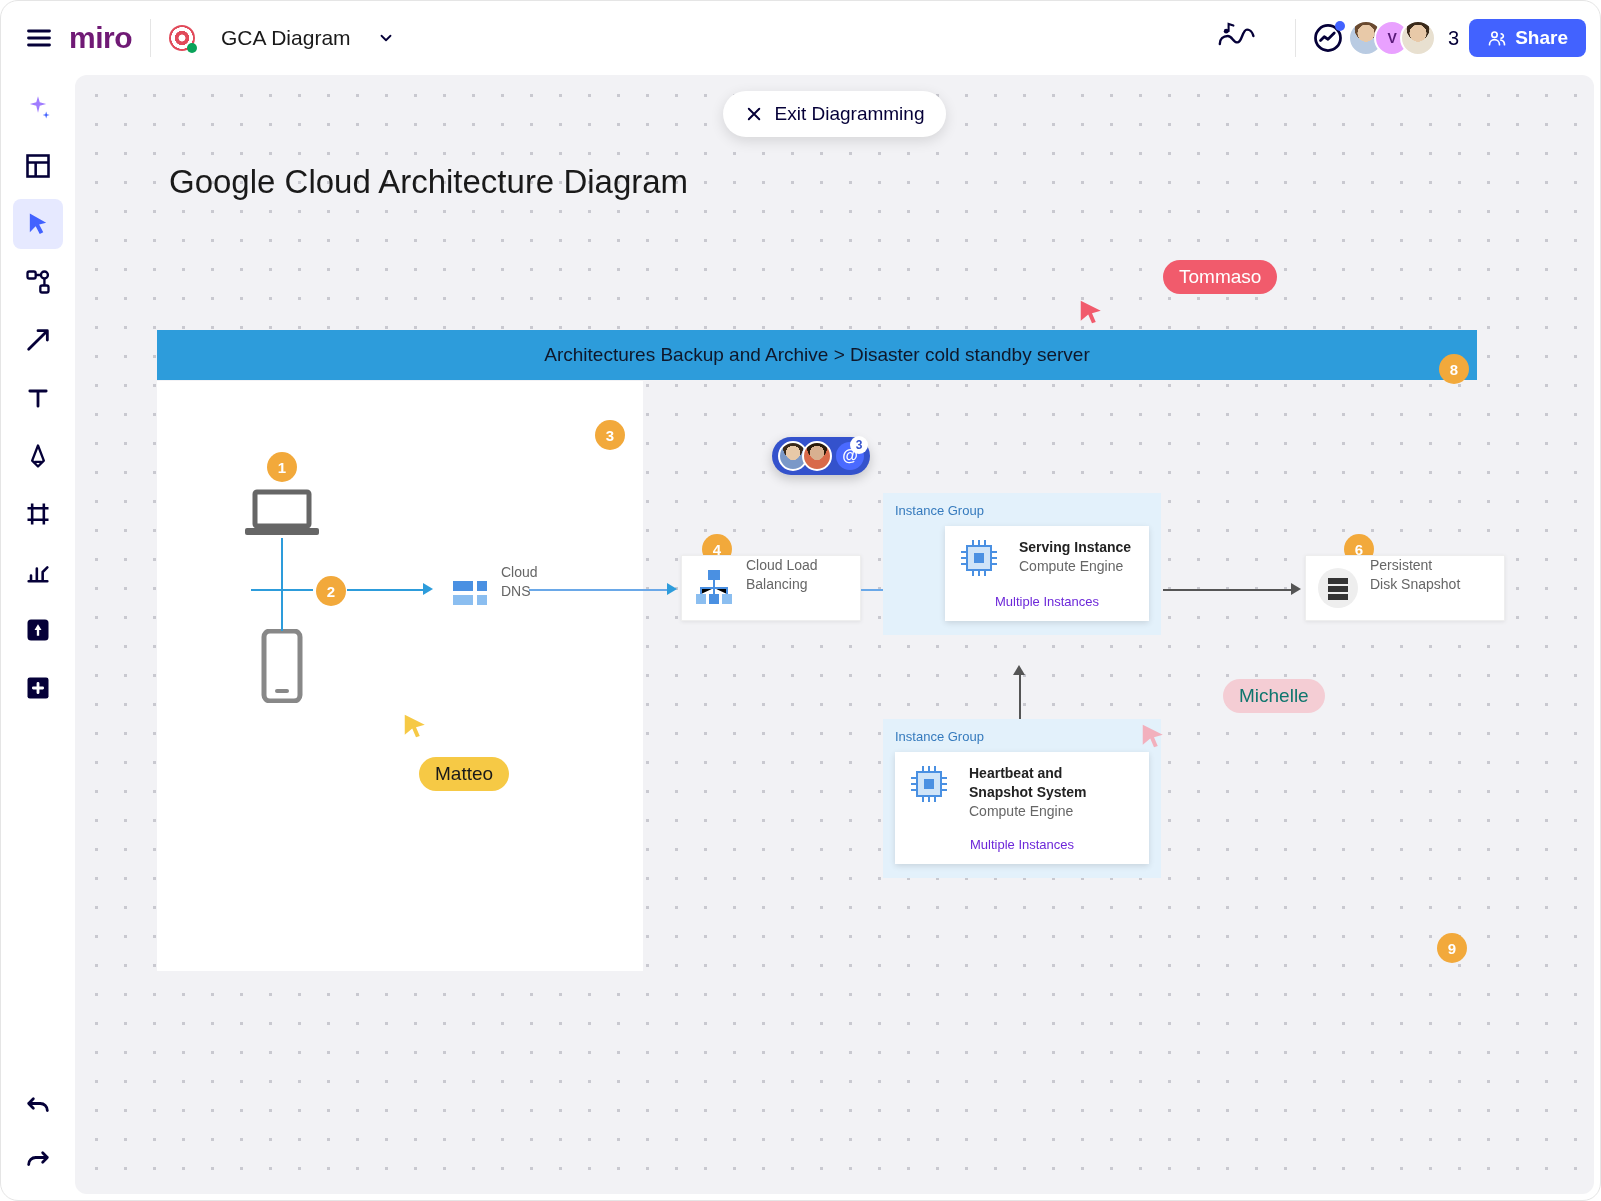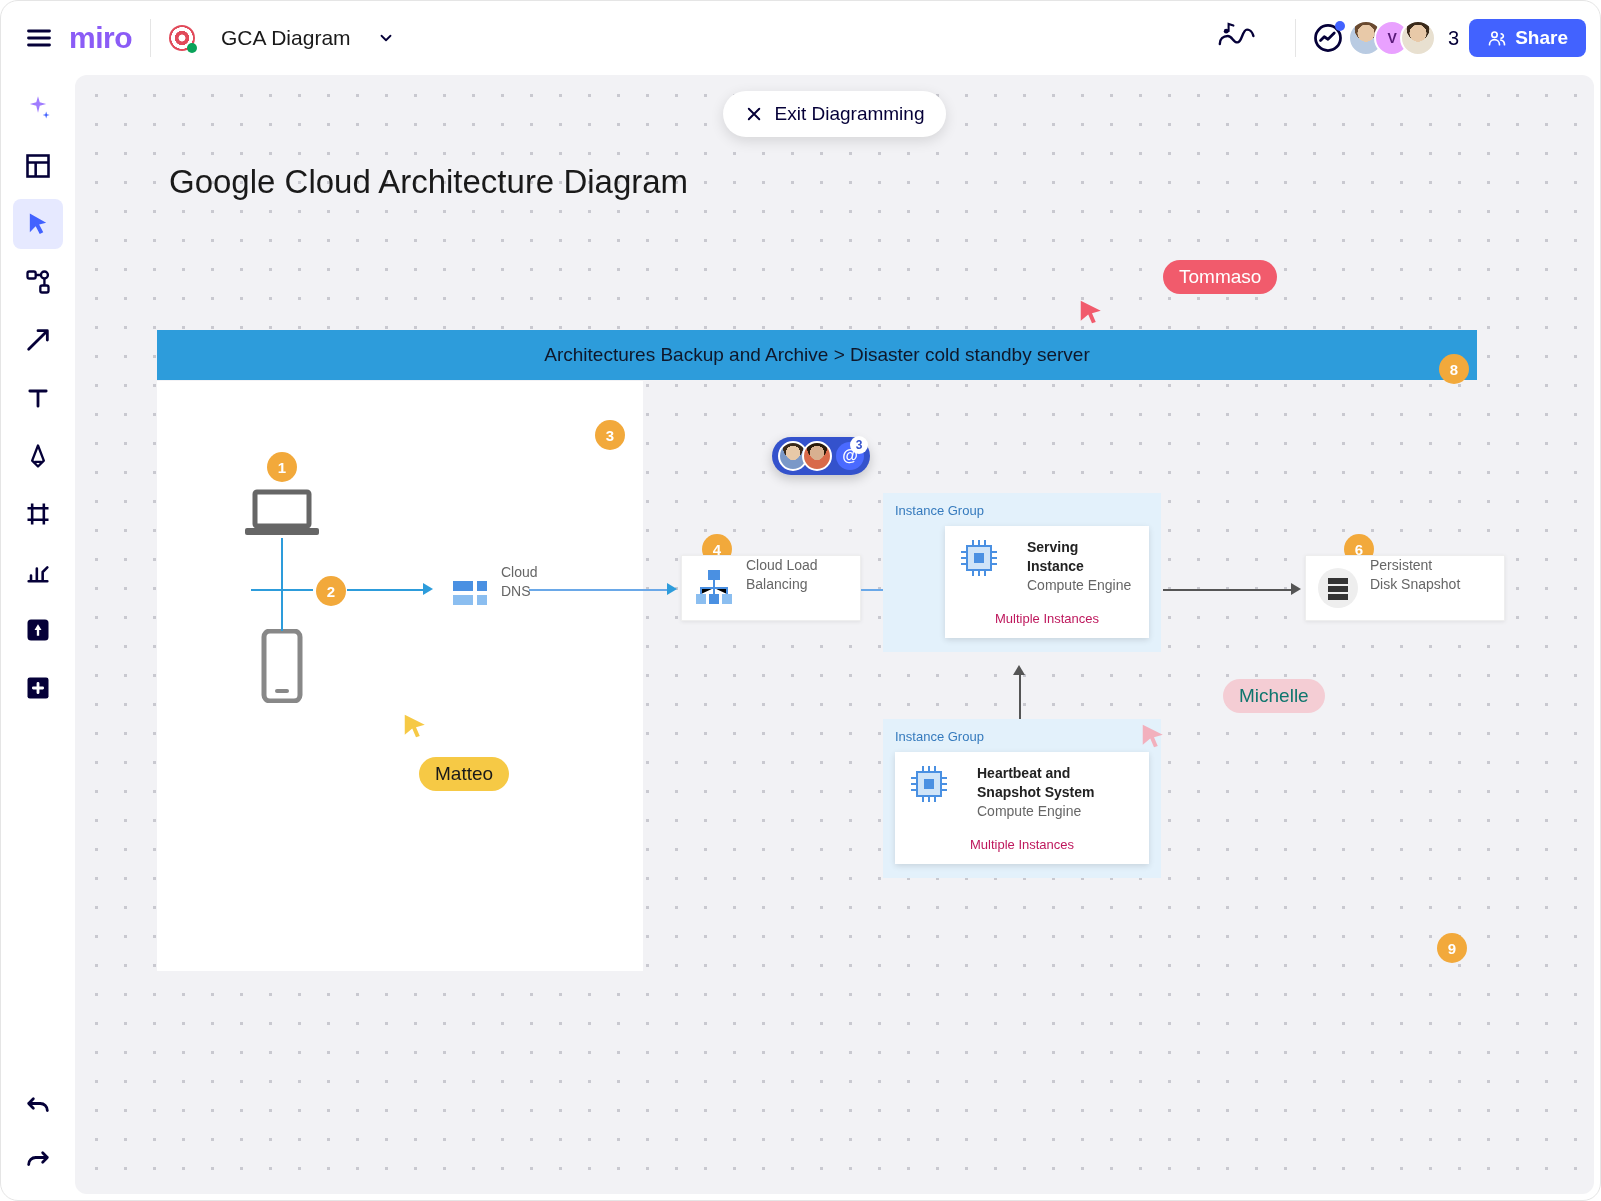--- a/index.html
+++ b/index.html
@@ -3,21 +3,21 @@
 <meta charset="utf-8">
 <style>
   * { box-sizing: border-box; margin: 0; padding: 0; }
   html, body { width: 1601px; height: 1201px; font-family: -apple-system, BlinkMacSystemFont, "Segoe UI", Helvetica, Arial, sans-serif; background: #fff; overflow: hidden; }
   body { position: relative; border-radius: 18px; border: 1px solid #e5e5e5; }
 
   
   .topbar { position: absolute; top: 0; left: 0; right: 0; height: 74px; display: flex; align-items: center; padding: 0 14px; }
   .hamburger { width: 48px; height: 48px; display: flex; align-items: center; justify-content: center; cursor: pointer; }
   .hamburger svg { width: 28px; height: 28px; }
-  .logo { margin-left: 6px; font-weight: 800; font-size: 30px; letter-spacing: -0.5px; color: #8b5cf6; }
+  .logo { margin-left: 6px; font-weight: 800; font-size: 30px; letter-spacing: -0.5px; color: #701a75; }
   .vdiv { width: 1px; height: 38px; background: #e5e5e5; margin: 0 18px; }
   .board-chip { display: flex; align-items: center; gap: 26px; cursor: pointer; }
   .board-chip .bullseye { width: 26px; height: 26px; border-radius: 50%; background: radial-gradient(circle,#fff 0 18%, #e14a5a 20% 38%, #fff 40% 58%, #e14a5a 60% 100%); position: relative; }
   .board-chip .bullseye::after { content:""; position:absolute; right:-2px; bottom:-2px; width:10px; height:10px; border-radius:50%; background:#0aa35a; }
   .board-name { font-size: 21px; font-weight: 500; color: #1a1a1a; }
   .chevdown { width: 18px; height: 18px; }
 
   .topbar .spacer { flex: 1; }
   .music { margin-right: 20px; }
   .music svg { width: 48px; height: 32px; }
@@ -83,25 +83,25 @@
   .arrowUp { width:0; height:0; border-left:6px solid transparent; border-right:6px solid transparent; border-bottom:10px solid #555; position:absolute; }
   .arrowDn { width:0; height:0; border-left:6px solid transparent; border-right:6px solid transparent; border-top:10px solid #555; position:absolute; }
 
   .gcpbox { position:absolute; background:#fff; border:1px solid #eee; display:flex; align-items:flex-start; box-shadow:0 1px 4px rgba(0,0,0,0.08); }
   .gcpbox .ic { width:40px; height:40px; margin:12px; display:flex; align-items:center; justify-content:center; }
   .gcpbox .txt { font-size:14px; color:#666; line-height:1.35; padding-right:14px; }
 
   .ig { position:absolute; background:#e3f1fb; padding:10px 12px 14px; }
   .ig .iglabel { font-size:13px; color:#357abd; margin-bottom:8px; }
   .ig .card { background:#fff; box-shadow:0 2px 6px rgba(0,0,0,0.12); padding:12px 14px; }
-  .ig .card .row1 { display:flex; align-items:flex-start; gap:28px; }
+  .ig .card .row1 { display:flex; align-items:flex-start; gap:20px; }
   .ig .card .ic { width:40px; height:40px; flex-shrink:0; }
   .ig .card .t { font-size:14px; color:#666; line-height:1.35; }
   .ig .card .t b { color:#222; font-weight:600; display:block; }
-  .ig .card .mi { font-size:13px; color:#be185d; margin-top:16px; text-align:center; }
+  .ig .card .mi { font-size:13px; color:#6d28d9; margin-top:16px; text-align:center; }
 
   
   .cur-label { position:absolute; padding:6px 16px; border-radius:20px; font-size:19px; font-weight:500; }
   .cur-tom { background:#f15b6c; color:#fff; top:185px; left:1088px; }
   .cur-mich { background:#f4cdd4; color:#0f766e; top:604px; left:1148px; }
   .cur-mat { background:#f6c945; color:#1a1a1a; top:682px; left:344px; }
   .cur-ptr { position:absolute; }
 
   
   .cbubble { position:absolute; top:362px; left:697px; display:flex; align-items:center; background:#3452cc; border-radius:30px; padding:4px 6px; box-shadow:0 4px 12px rgba(0,0,0,0.2); }

